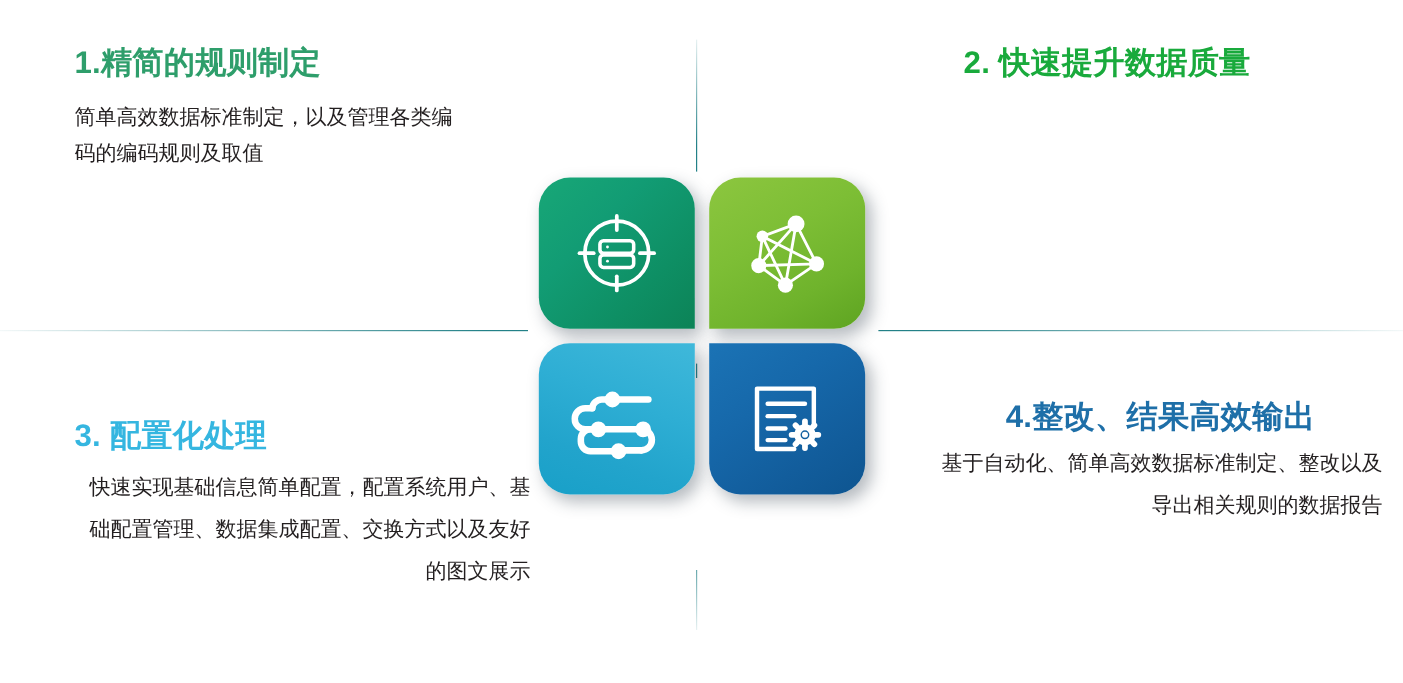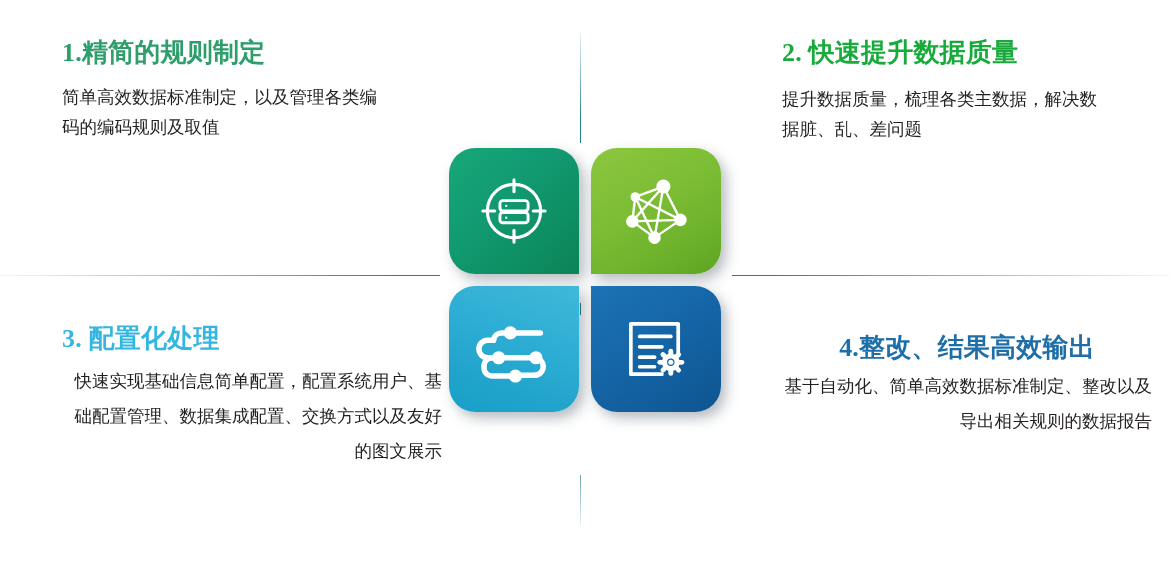--- a/index.html
+++ b/index.html
@@ -68,39 +68,38 @@
   .quad {
     position: absolute;
   }
   .quad-title {
     font-size: 26px;
     font-weight: bold;
     letter-spacing: 0.2px;
     line-height: 1.15;
     margin: 0 0 14px 0;
     white-space: nowrap;
-    font-family: Liberation Serif, serif;
   }
   .quad-body {
     font-size: 17.5px;
     color: #231f20;
     line-height: 1.72;
     margin: 0;
     font-weight: 400;
   }
 
   #quad-1 { left: 62px;  top: 38px;  width: 330px; }
   #quad-2 { left: 782px; top: 38px;  width: 330px; }
-  #quad-3 { left: 62px;  top: 324px; width: 380px; }
+  #quad-3 { left: 62px;  top: 349px; width: 380px; }
   #quad-4 { left: 782px; top: 333px; width: 370px; }
 
   #quad-3 .quad-body, #quad-4 .quad-body { line-height: 2.0; text-align: right; }
   #quad-3 .quad-title { margin-bottom: 10px; }
   #quad-4 .quad-title { margin-bottom: 6px; }
-  #quad-2 .quad-title { margin-bottom: 16px; }
+  #quad-2 .quad-title { margin-bottom: 16px; margin-left: 21px; }
 
   
   #tiles {
     position: absolute;
     left: 449px;
     top: 148px;
     width: 272px;
     height: 264px;
   }
   .tile {
@@ -146,21 +145,20 @@
     <div class="vgap" style="top:282px;height:160px;"></div>
   </div>
 
   <div class="quad" id="quad-1">
     <h2 class="quad-title" style="color:#2e9e6b;">1.精简的规则制定</h2>
     <p class="quad-body">简单高效数据标准制定，以及管理各类编码的编码规则及取值</p>
   </div>
 
   <div class="quad" id="quad-2">
     <h2 class="quad-title" style="color:#19aa3c;">2. 快速提升数据质量</h2>
-    <p class="quad-body">提升数据质量，梳理各类主数据，解决数据脏、乱、差问题</p>
   </div>
 
   <div class="quad" id="quad-3">
     <h2 class="quad-title" style="color:#35b6e0;">3. 配置化处理</h2>
     <p class="quad-body"> 快速实现基础信息简单配置，配置系统用户、基础配置管理、数据集成配置、交换方式以及友好的图文展示</p>
   </div>
 
   <div class="quad" id="quad-4">
     <h2 class="quad-title" style="color:#1e6fa8;text-align:center;">4.整改、结果高效输出</h2>
     <p class="quad-body">基于自动化、简单高效数据标准制定、整改以及导出相关规则的数据报告</p>

